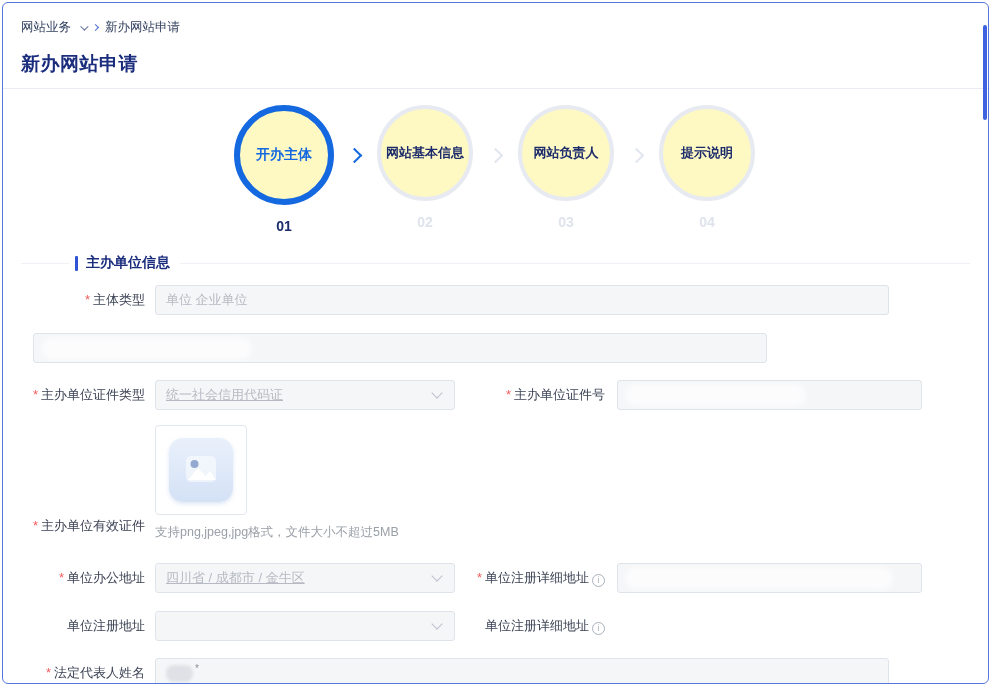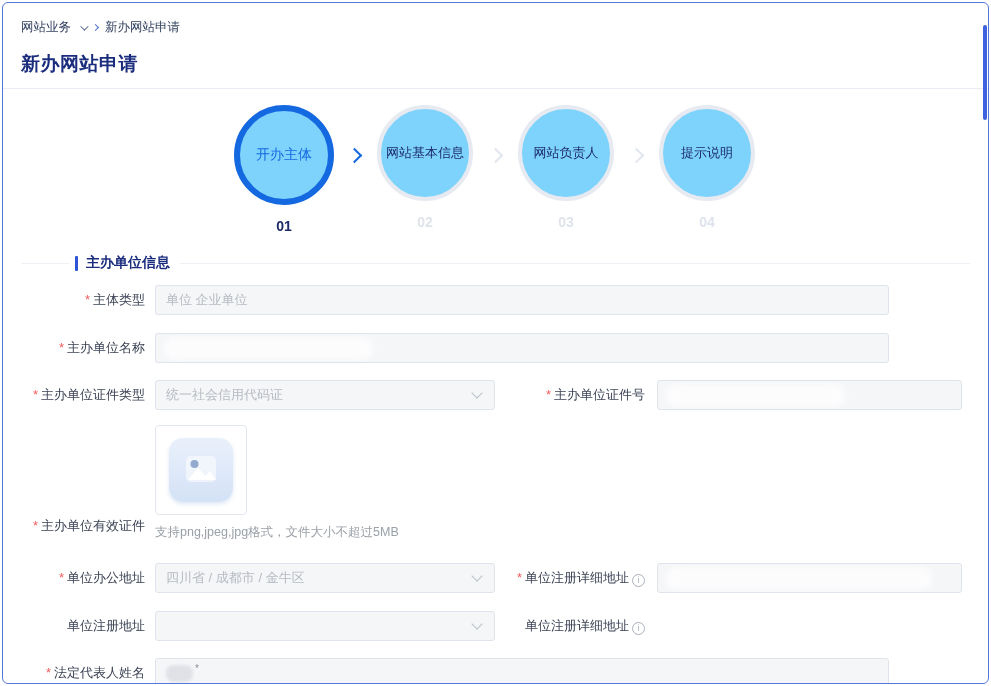--- a/index.html
+++ b/index.html
@@ -50,23 +50,23 @@
   .title-divider { border-bottom: 1px solid #e9edf3; }
 
   
   .stepper {
     margin-top: 16px;
     display: flex; justify-content: center; align-items: flex-start;
   }
   .step { display: flex; flex-direction: column; align-items: center; width: 118px; }
   .step-circle {
     width: 96px; height: 96px; border-radius: 50%;
-    border: 4px solid #e7eaf1; background: #7dd3fc;
+    border: 4px solid #e7eaf1; background: #fef9c3;
     display: flex; align-items: center; justify-content: center;
-    font-size: 13px; font-weight: normal; color: #1c2b6b;
+    font-size: 13px; font-weight: bold; color: #1c2b6b;
     white-space: nowrap; cursor: pointer;
   }
   .step.active .step-circle {
     width: 100px; height: 100px;
     border: 6px solid #1569e0; color: #1569e0; font-size: 14px;
   }
   .step-num { margin-top: 13px; font-size: 14px; font-weight: bold; color: #dfe3ec; }
   .step.active .step-num { color: #1c2b6b; }
   .step-arrow-wrap { height: 100px; display: flex; align-items: center; margin: 0 6px; }
   .step-arrow {
@@ -106,21 +106,21 @@
   .control {
     position: relative; height: 30px; margin-left: 10px;
     border: 1px solid #dfe3ea; border-radius: 3px;
     background: #f5f6f8;
     display: flex; align-items: center; padding: 0 10px;
     font-size: 13px; color: #b6bac2;
     overflow: hidden;
   }
   .control.white { background: #ffffff; border-color: #e4e7ee; color: #c7ccd4; }
   .control.full { width: 734px; }
-  .control.half-l { width: 340px; }
+  .control.half-l { width: 300px; text-decoration: underline; }
   .control.half-r { width: 305px; margin-left: 12px; }
   .f-label.r { width: 140px; margin-left: 10px; }
   .caret-down {
     position: absolute; right: 13px; top: 50%;
     width: 8px; height: 8px; margin-top: -6px;
     border-right: 1.5px solid #bcc2cc; border-bottom: 1.5px solid #bcc2cc;
     transform: rotate(45deg);
   }
   .redact {
     height: 17px; border-radius: 8px;
@@ -207,21 +207,20 @@
   <div class="form">
 
     <div class="row mt13">
       <div class="f-label"><span class="req">*</span><span>主体类型</span></div>
       <div class="control full">
         <span>单位 企业单位</span>
       </div>
     </div>
 
     <div class="row mt18">
-      <div class="f-label"><span class="req">*</span><span>主办单位名称</span></div>
       <div class="control full">
         <span class="redact" style="width:205px"></span>
       </div>
     </div>
 
     <div class="row mt17">
       <div class="f-label"><span class="req">*</span><span>主办单位证件类型</span></div>
       <div class="control half-l">
         <span>统一社会信用代码证</span>
         <span class="caret-down"></span>

